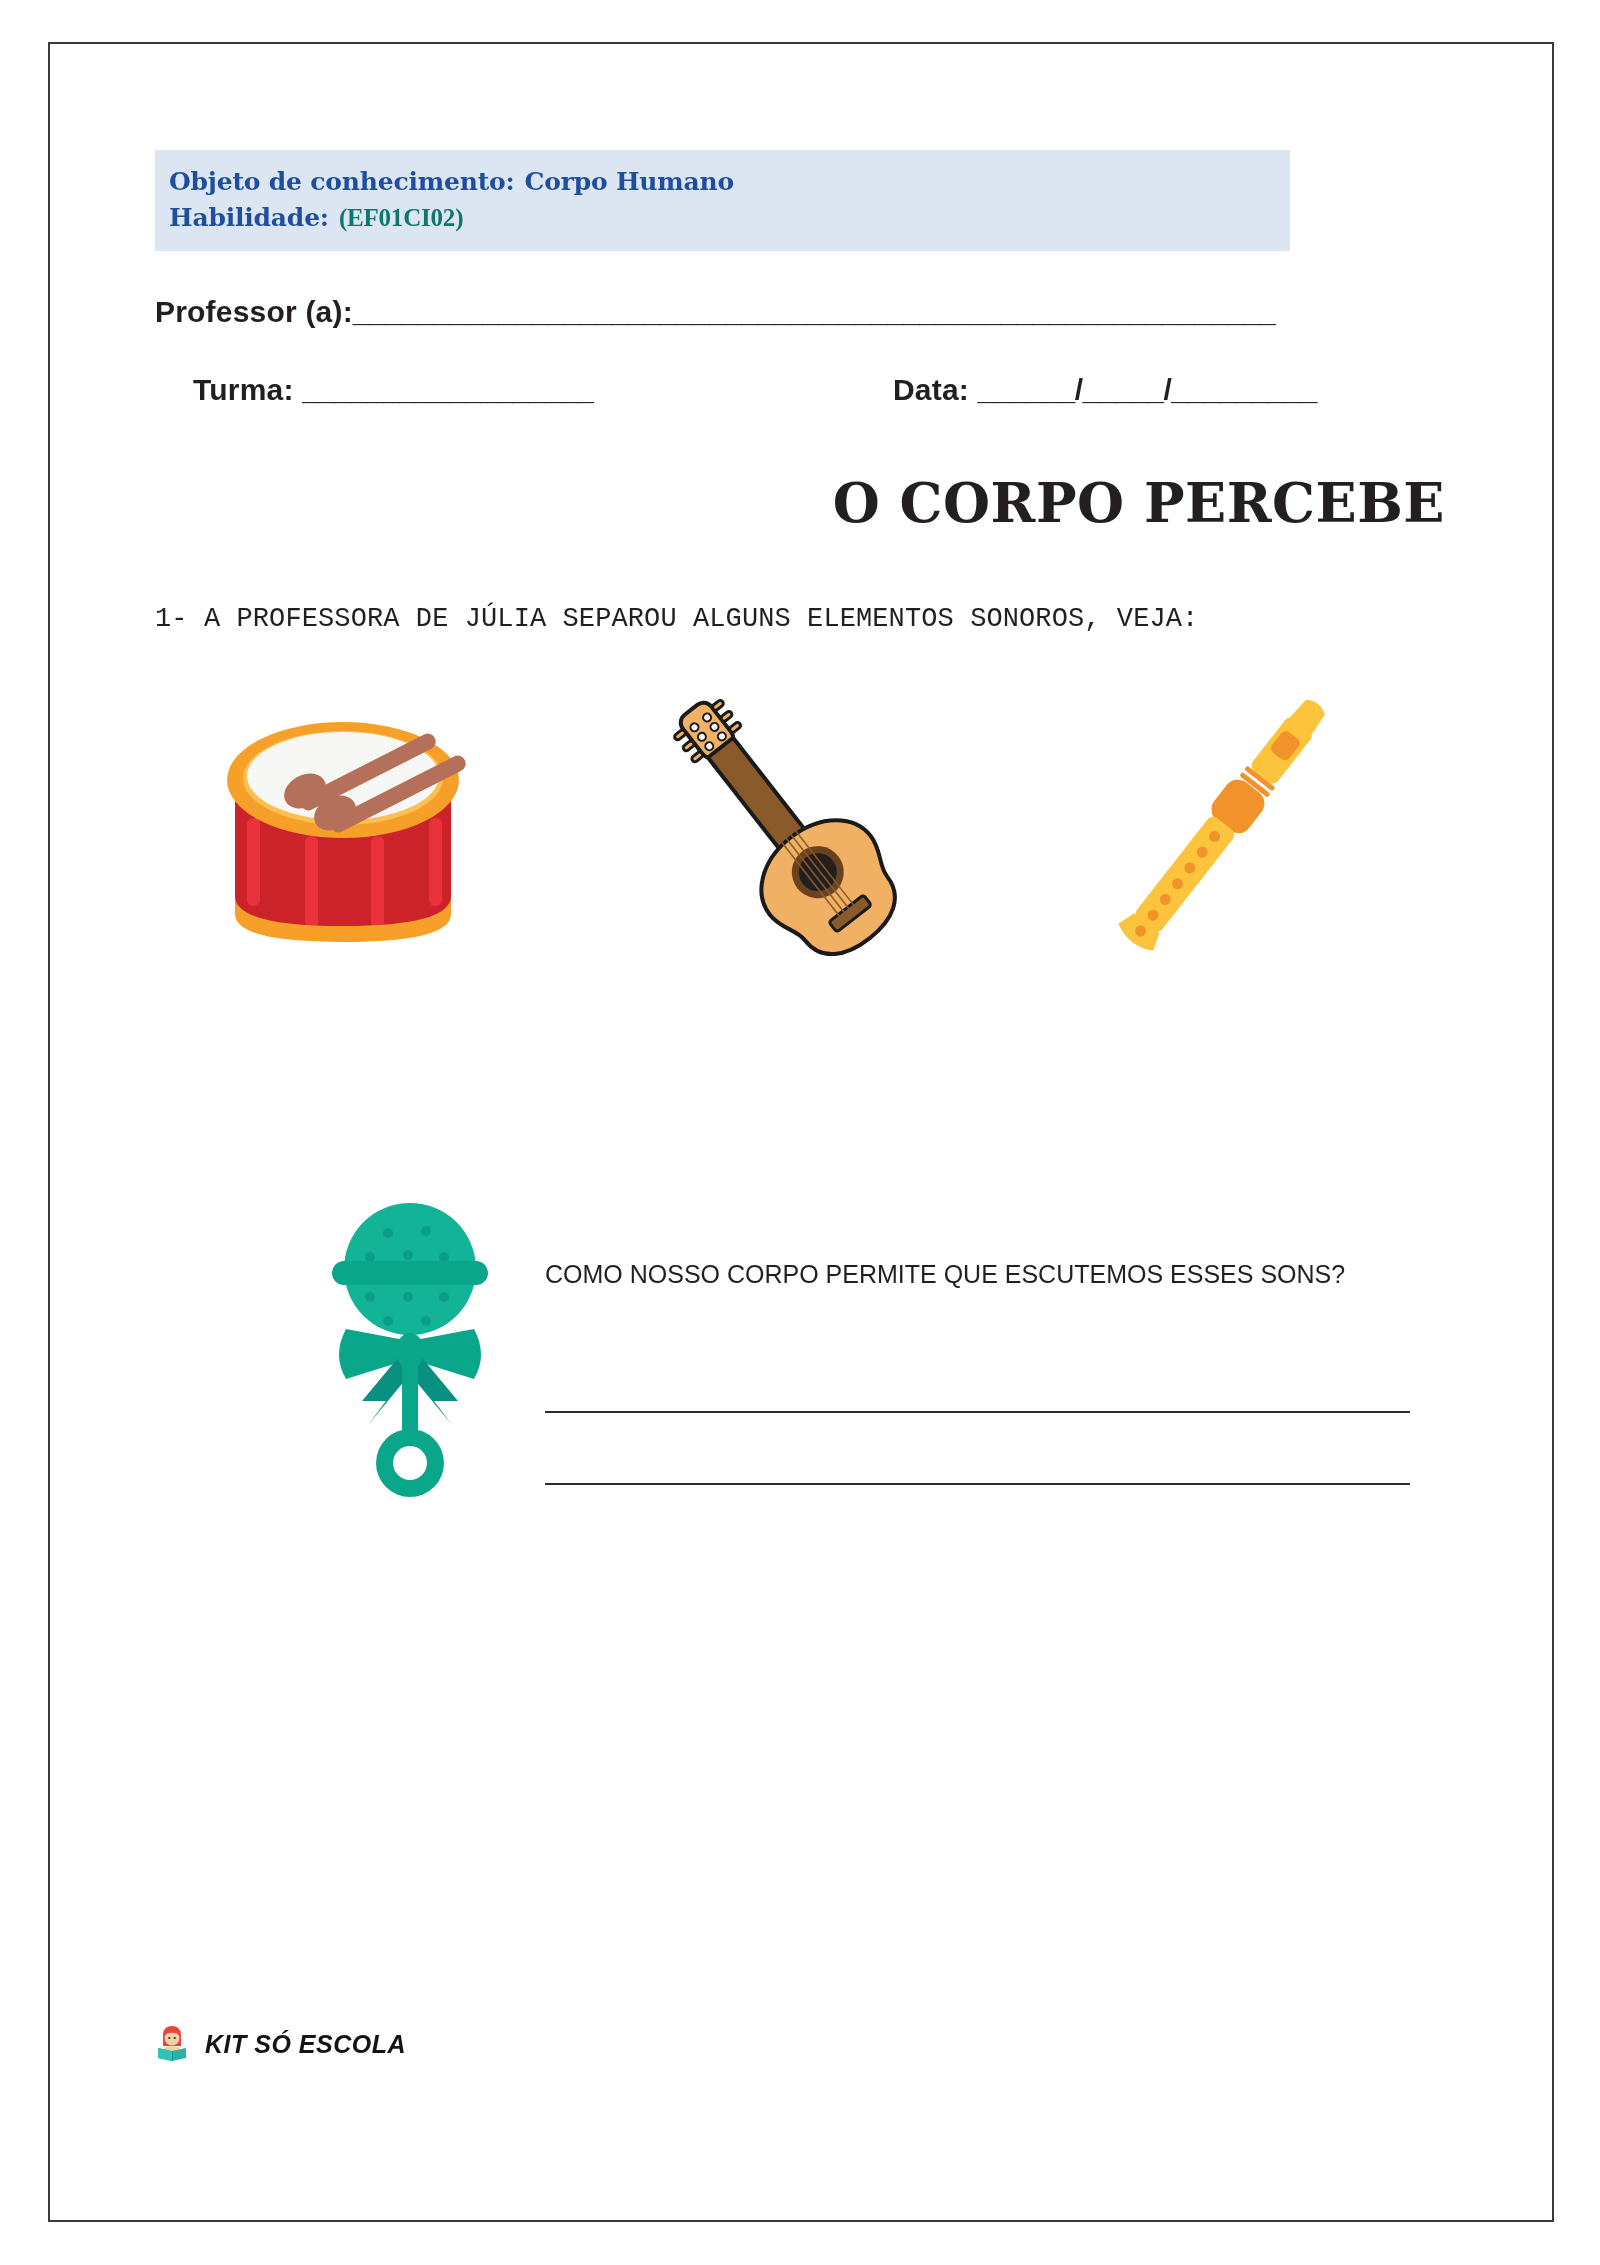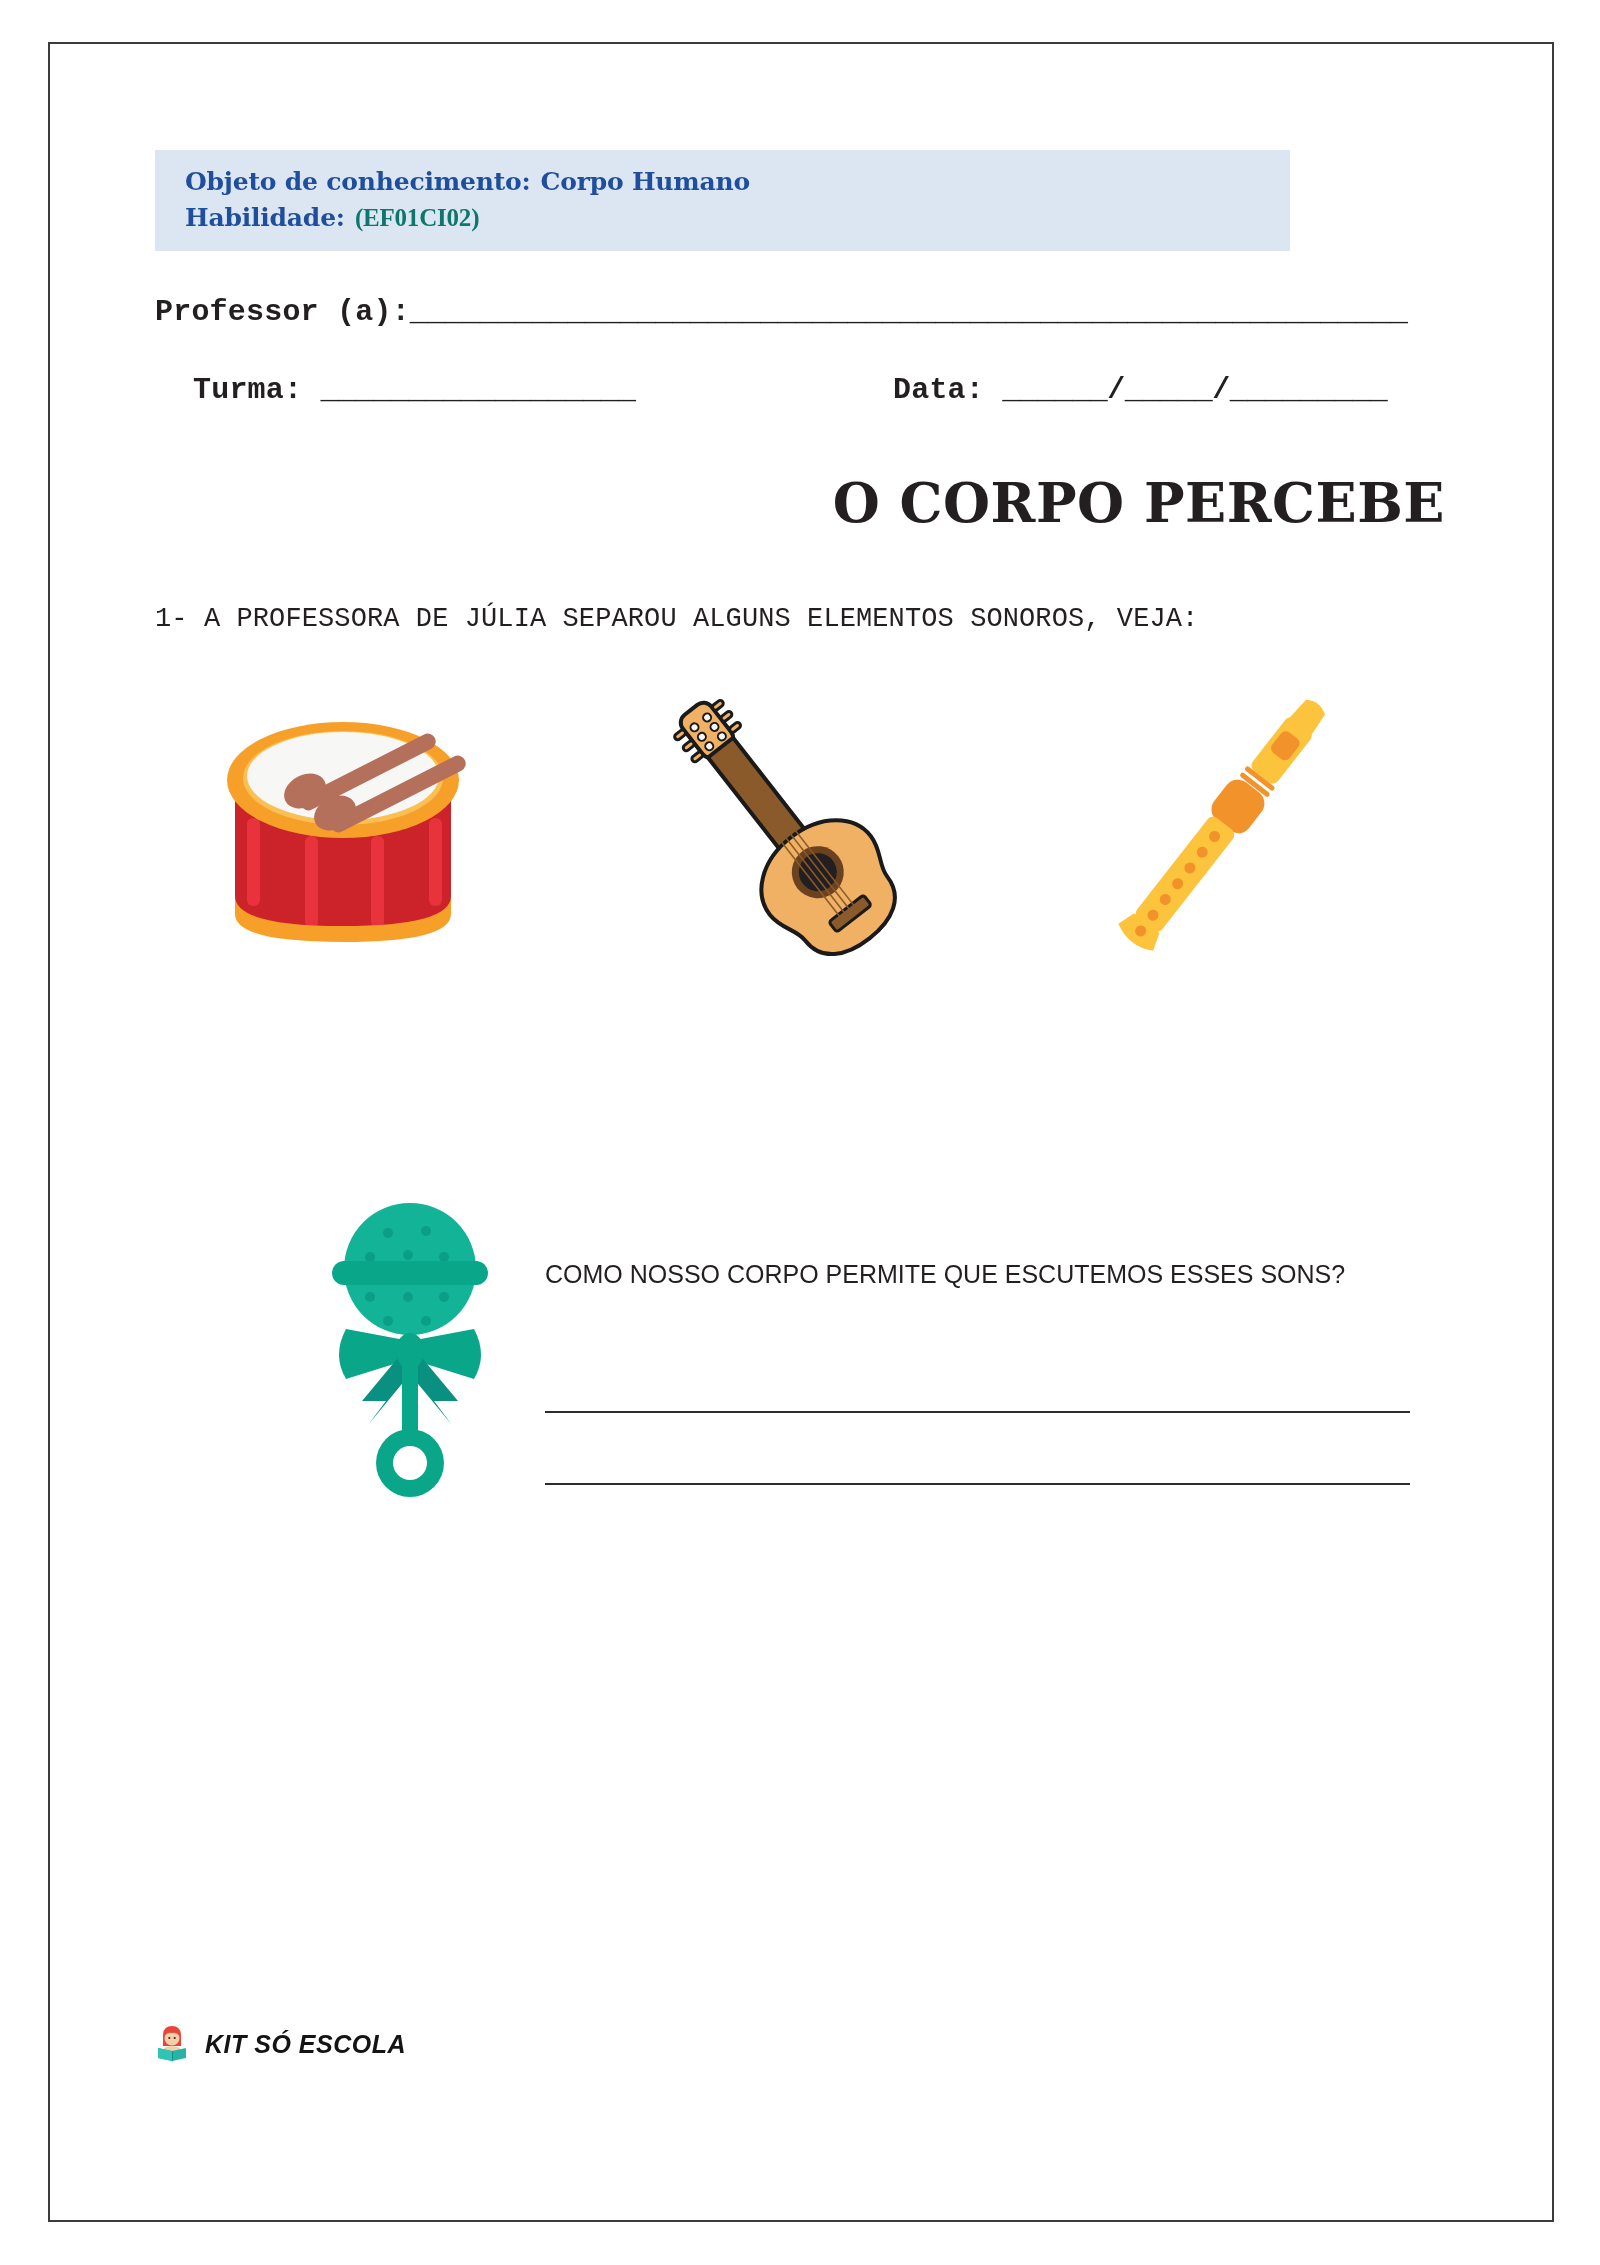--- a/index.html
+++ b/index.html
@@ -44,37 +44,37 @@
     background: #dce6f2;
     padding: 14px 0 16px 0;
     width: 1135px;
   }
   .meta-line {
     font-family: "DejaVu Serif", serif;
     font-weight: bold;
     font-size: 25px;
     line-height: 1.42;
     color: #1f4e9c;
-    padding-left: 30px;
+    padding-left: 14px;
     letter-spacing: -0.2px;
     white-space: nowrap;
   }
   .meta-code {
     color: #0f766e;
     font-family: Liberation Serif, serif;
     font-weight: bold;
   }
   .meta-gap { display:inline-block; width: 10px; }
 
   
   .form-rows {
     margin-top: 44px;
   }
   .form-row {
-    font-family: Liberation Mono, monospace;
+    font-family: Liberation Sans, sans-serif;
     font-weight: bold;
     font-size: 30px;
     color: #231f20;
     white-space: nowrap;
     margin-bottom: 44px;
     letter-spacing: 0.2px;
   }
   .form-row .fill {
     letter-spacing: -0.5px;
   }

